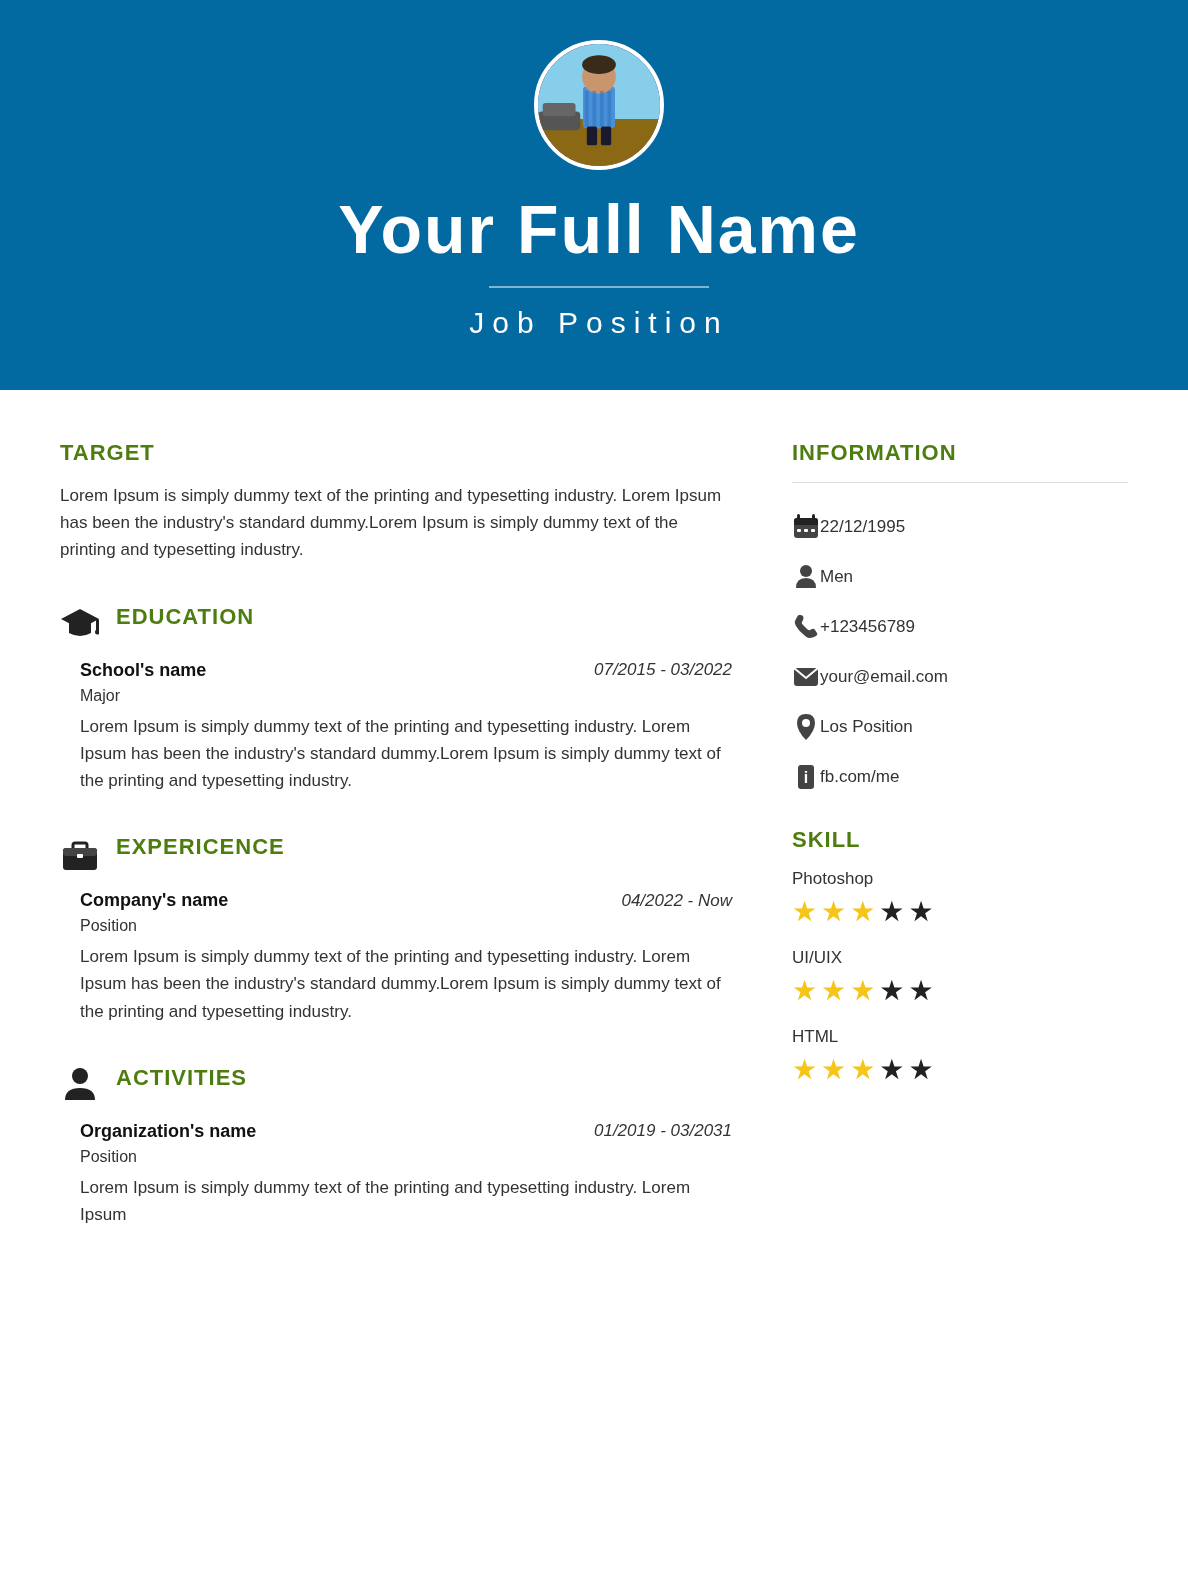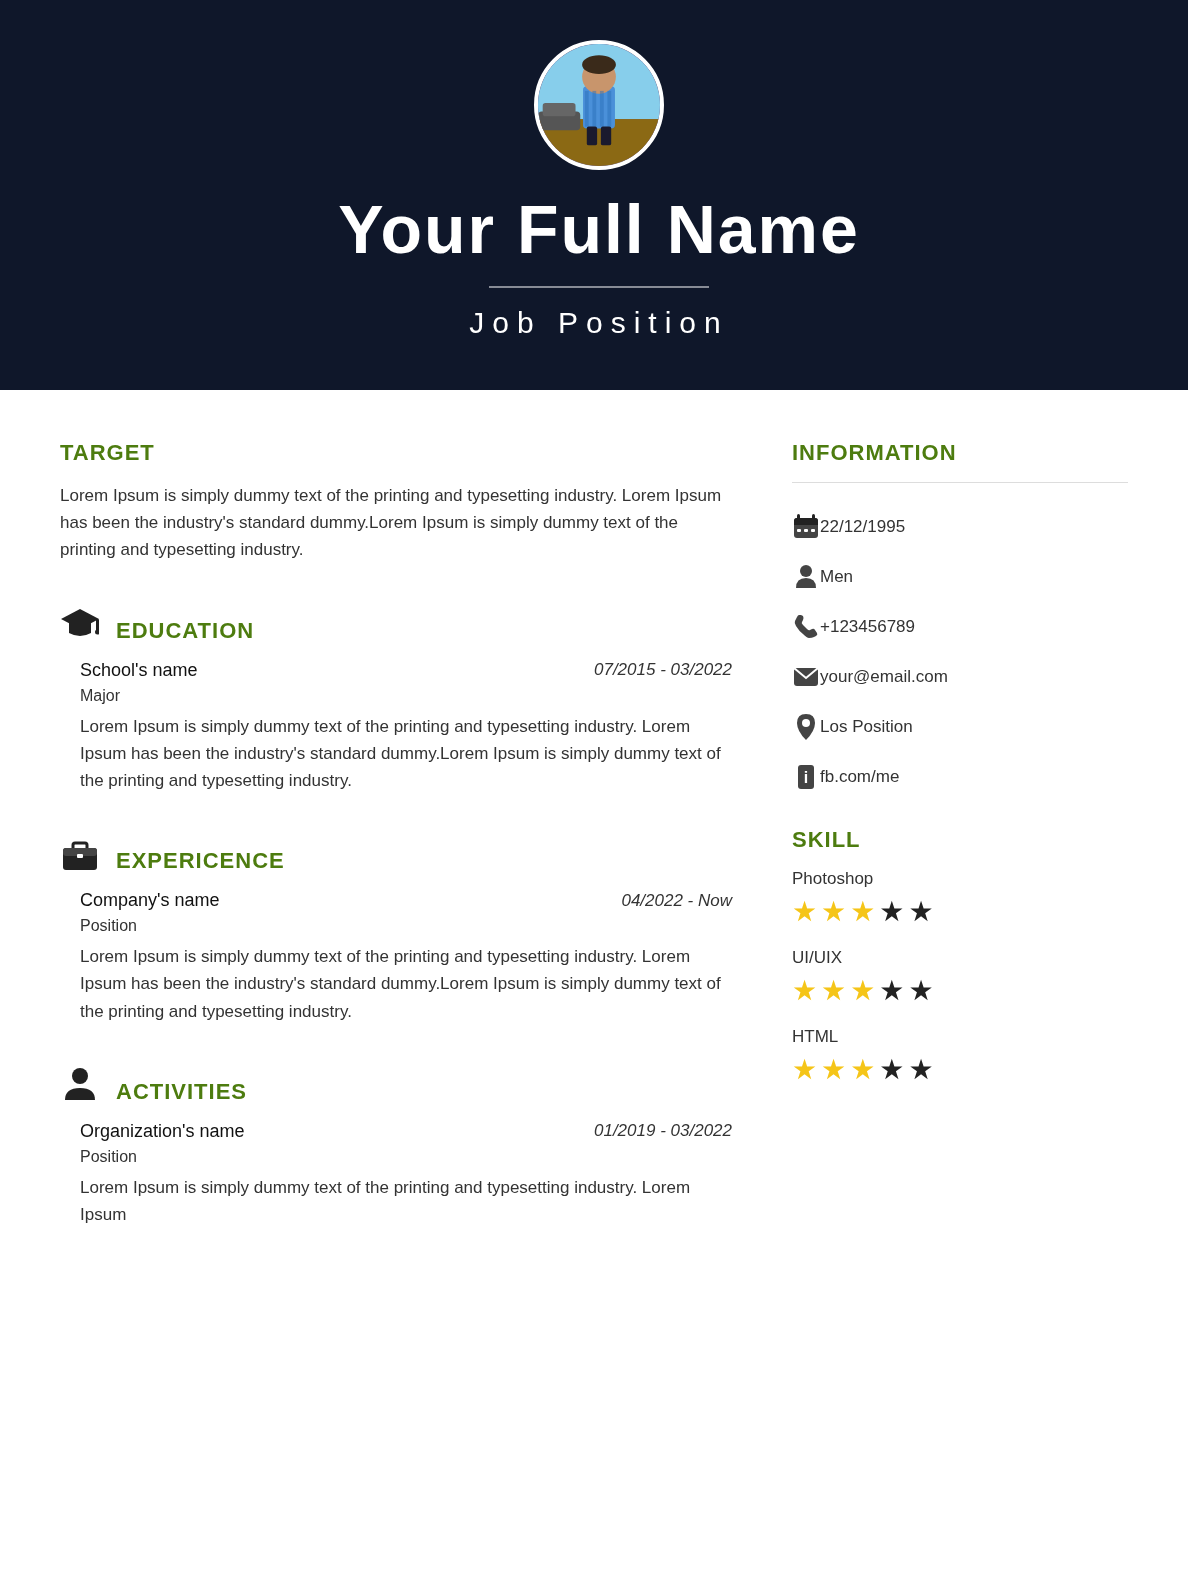--- a/index.html
+++ b/index.html
@@ -10,21 +10,21 @@
       min-height: 1572px;
     }
     .resume {
       width: 1188px;
       min-height: 1572px;
       background: #fff;
     }
 
     
     .header {
-      background-color: #0f172a;
+      background-color: #0369a1;
       width: 100%;
       padding: 40px 0 50px 10px;
       display: flex;
       flex-direction: column;
       align-items: center;
       text-align: center;
     }
     .avatar-circle {
       width: 130px;
       height: 130px;
@@ -79,21 +79,21 @@
     .section-title {
       font-size: 22px;
       font-weight: 900;
       letter-spacing: 1px;
       margin-bottom: 16px;
       text-transform: uppercase;
       color: #4d7c0f;
     }
     .section-with-icon {
       display: flex;
-      align-items: flex-end;
+      align-items: flex-start;
       gap: 16px;
       margin-bottom: 16px;
     }
     .section-icon {
       width: 40px;
       height: 40px;
       display: flex;
       align-items: center;
       justify-content: center;
     }
@@ -116,21 +116,21 @@
       margin-left: 20px;
       margin-bottom: 8px;
     }
     .entry-header {
       display: flex;
       justify-content: space-between;
       align-items: center;
       margin-bottom: 6px;
     }
     .entry-name {
-      font-weight: 400;
+      font-weight: 700;
       font-size: 18px;
       color: #111;
     }
     .entry-date {
       font-style: italic;
       font-size: 17px;
       color: #333;
     }
     .entry-sub {
       font-size: 16px;
@@ -289,21 +289,21 @@
             <svg width="38" height="38" viewBox="0 0 38 38" xmlns="http://www.w3.org/2000/svg">
               <circle cx="19" cy="10" r="8" fill="#222"></circle>
               <path d="M4,34 Q4,22 19,22 Q34,22 34,34" fill="#222"></path>
             </svg>
           </div>
           <div class="section-title" style="margin-bottom:0">ACTIVITIES</div>
         </div>
         <div class="entry">
           <div class="entry-header">
             <span class="entry-name">Organization's name</span>
-            <span class="entry-date">01/2019 - 03/2022</span>
+            <span class="entry-date">01/2019 - 03/2031</span>
           </div>
           <div class="entry-sub">Position</div>
           <p class="lorem-text">Lorem Ipsum is simply dummy text of the printing and typesetting industry. Lorem Ipsum</p>
         </div>
       </div>
 
     </div>
 
     <div class="right-col">
 

